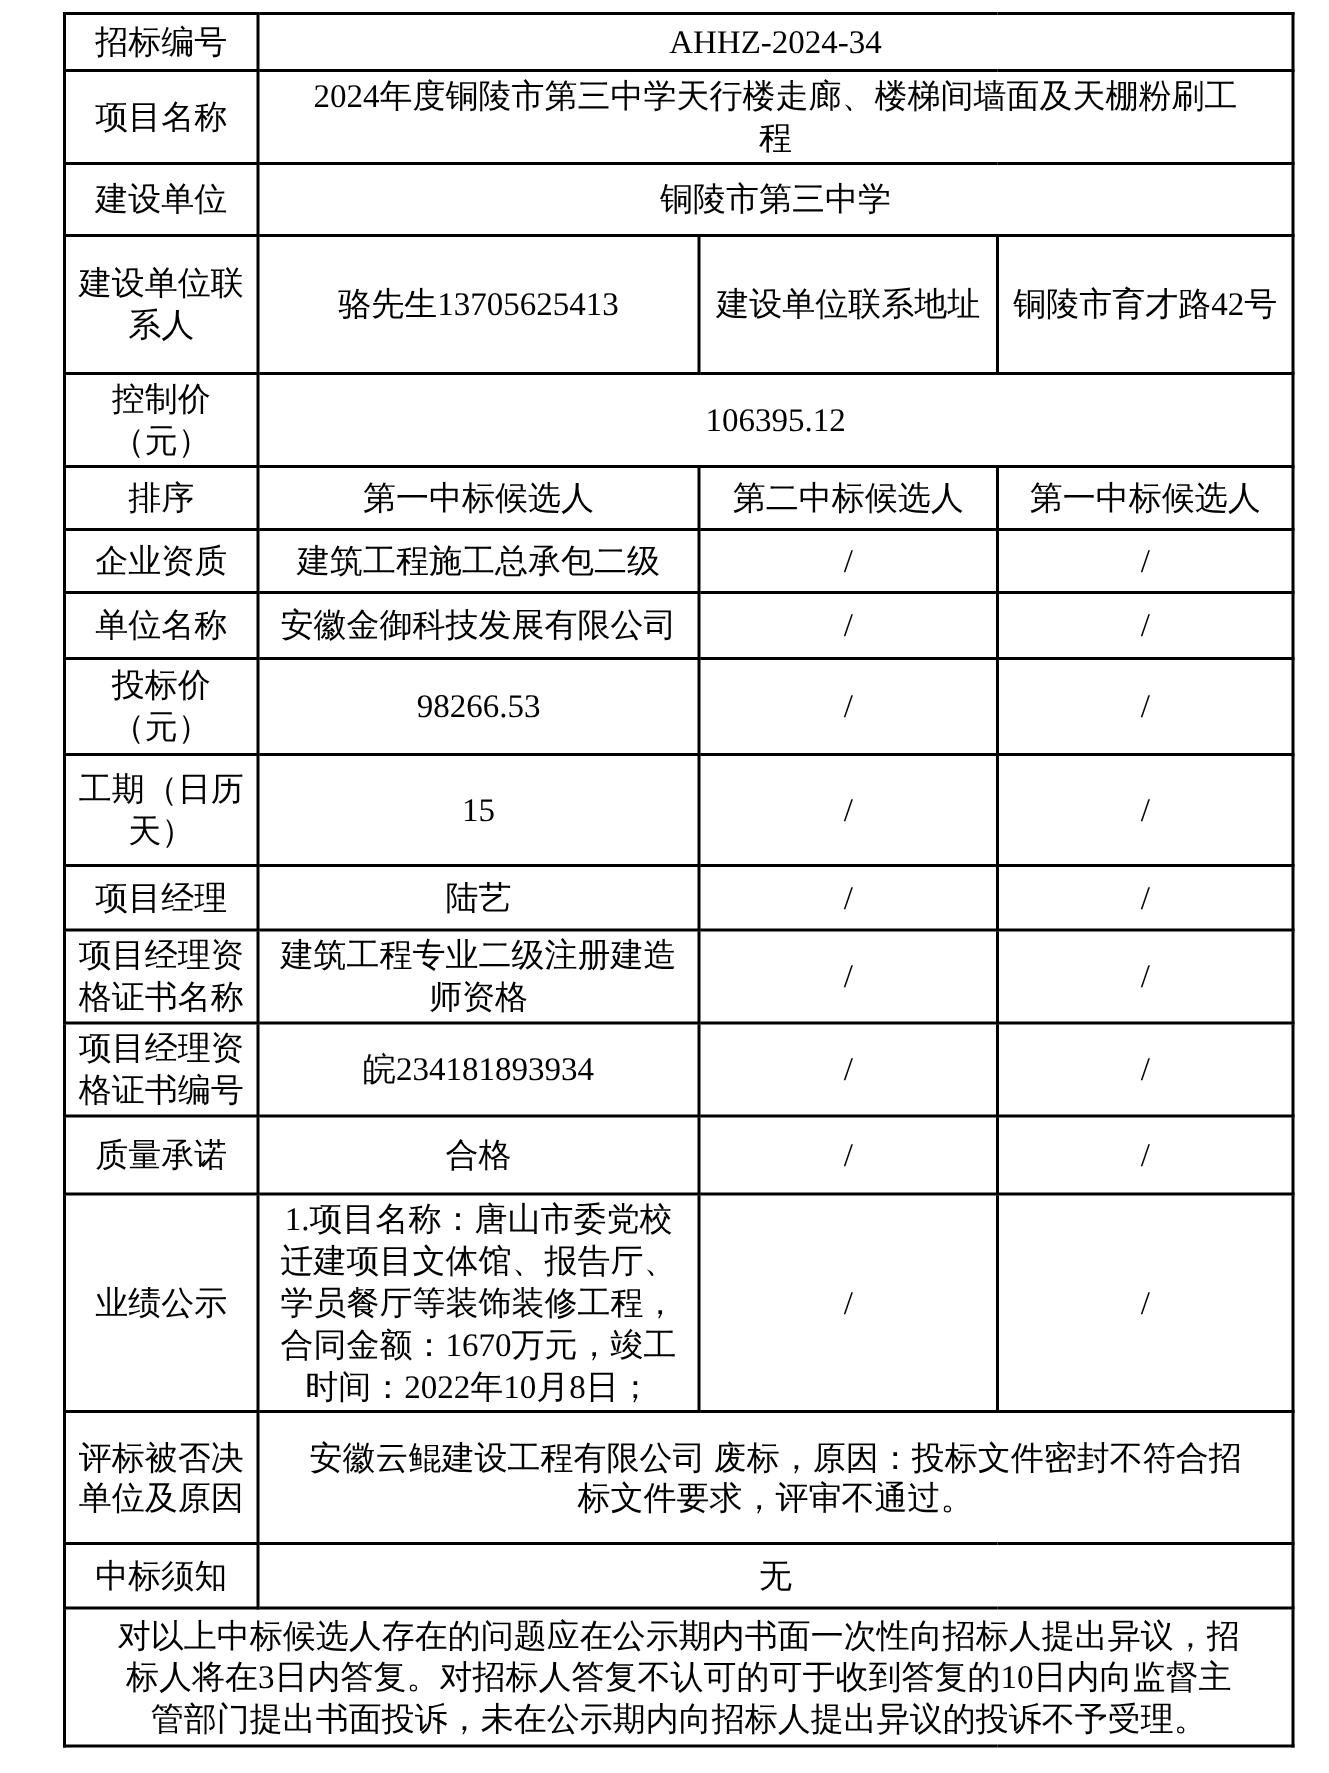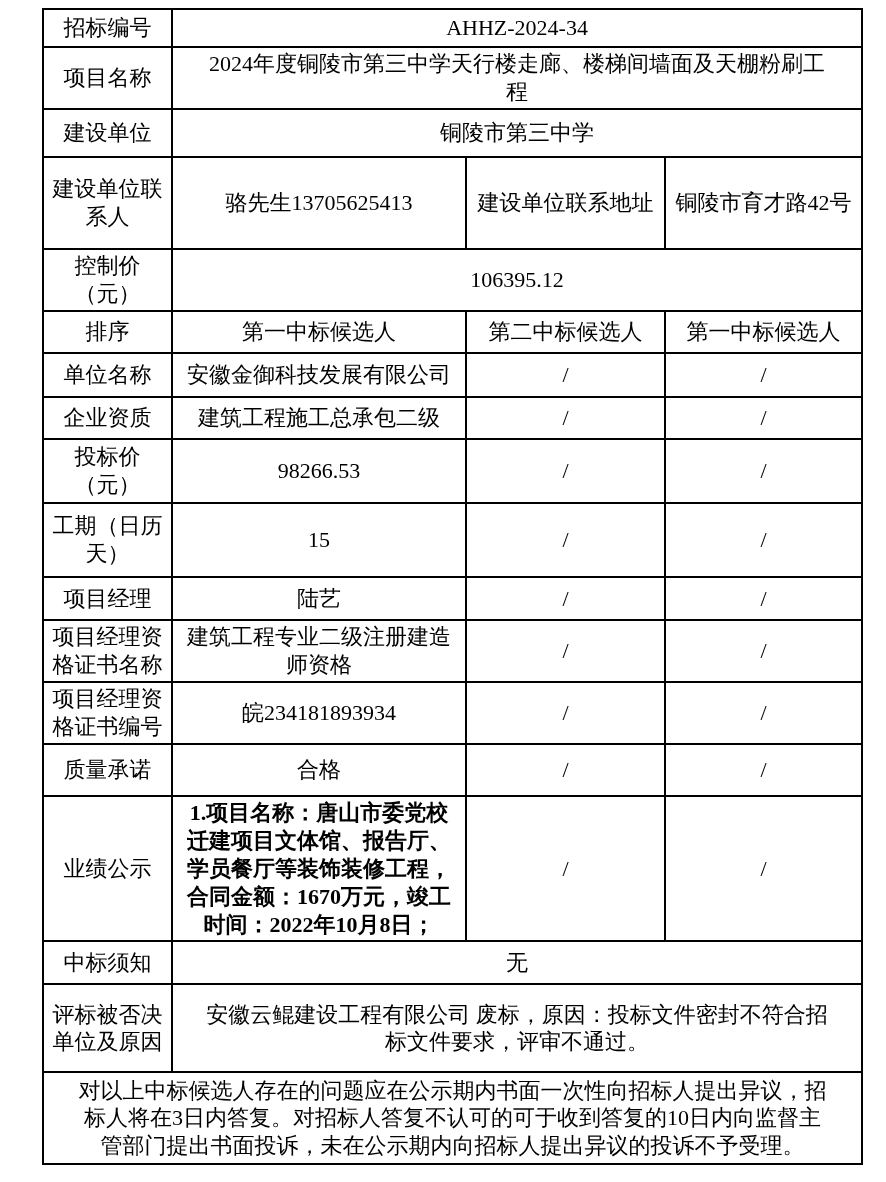--- a/index.html
+++ b/index.html
@@ -24,21 +24,20 @@
     text-align: center;
     vertical-align: middle;
     padding: 2px 5px;
     white-space: pre-line;
     word-break: break-word;
     overflow: hidden;
   }
   td.left {
     text-align: left;
     padding: 2px 4px;
-    font-weight: bold;
   }
   td.footer-cell {
     text-align: left;
     font-size: 23px;
     line-height: 1.25;
     padding: 2px 3px;
   }
 </style>
 </head>
 <body>
@@ -82,30 +81,30 @@
     <td colspan="3">106395.12</td>
   </tr>
 
   <tr style="height:42px">
     <td>排序</td>
     <td>第一中标候选人</td>
     <td>第二中标候选人</td>
     <td>第一中标候选人</td>
   </tr>
 
-  <tr style="height:44px">
-    <td>单位名称</td>
-    <td>安徽金御科技发展有限公司</td>
+  <tr style="height:42px">
+    <td>企业资质</td>
+    <td>建筑工程施工总承包二级</td>
     <td>/</td>
     <td>/</td>
   </tr>
 
-  <tr style="height:42px">
-    <td>企业资质</td>
-    <td>建筑工程施工总承包二级</td>
+  <tr style="height:44px">
+    <td>单位名称</td>
+    <td>安徽金御科技发展有限公司</td>
     <td>/</td>
     <td>/</td>
   </tr>
 
   <tr style="height:64px">
     <td>投标价
 （元）</td>
     <td>98266.53</td>
     <td>/</td>
     <td>/</td>
@@ -154,30 +153,30 @@
     <td>业绩公示</td>
     <td class="left">1.项目名称：唐山市委党校
 迁建项目文体馆、报告厅、
 学员餐厅等装饰装修工程，
 合同金额：1670万元，竣工
 时间：2022年10月8日；</td>
     <td>/</td>
     <td>/</td>
   </tr>
 
-  <tr style="height:43px">
-    <td>中标须知</td>
-    <td colspan="3">无</td>
-  </tr>
-
   <tr style="height:88px">
     <td>评标被否决
 单位及原因</td>
     <td colspan="3">安徽云鲲建设工程有限公司 废标，原因：投标文件密封不符合招
 标文件要求，评审不通过。</td>
+  </tr>
+
+  <tr style="height:43px">
+    <td>中标须知</td>
+    <td colspan="3">无</td>
   </tr>
 
 
   <tr style="height:92px">
     <td colspan="4" class="footer-cell">对以上中标候选人存在的问题应在公示期内书面一次性向招标人提出异议，招
 标人将在3日内答复。对招标人答复不认可的可于收到答复的10日内向监督主
 管部门提出书面投诉，未在公示期内向招标人提出异议的投诉不予受理。</td>
   </tr>
 </tbody>
   </table>

